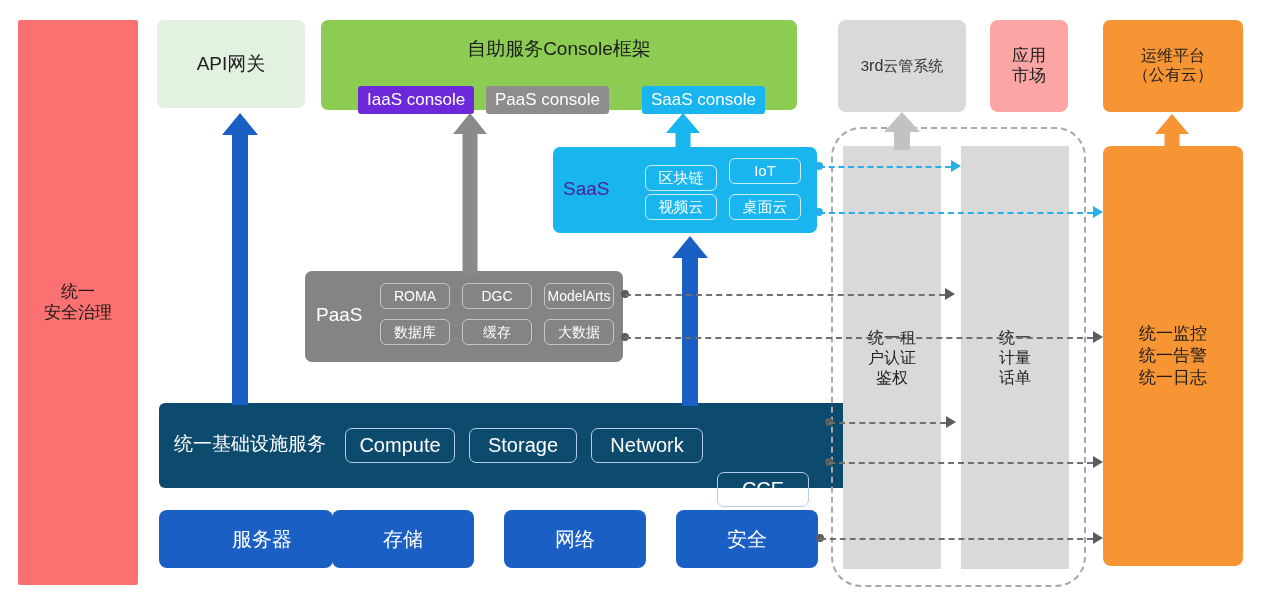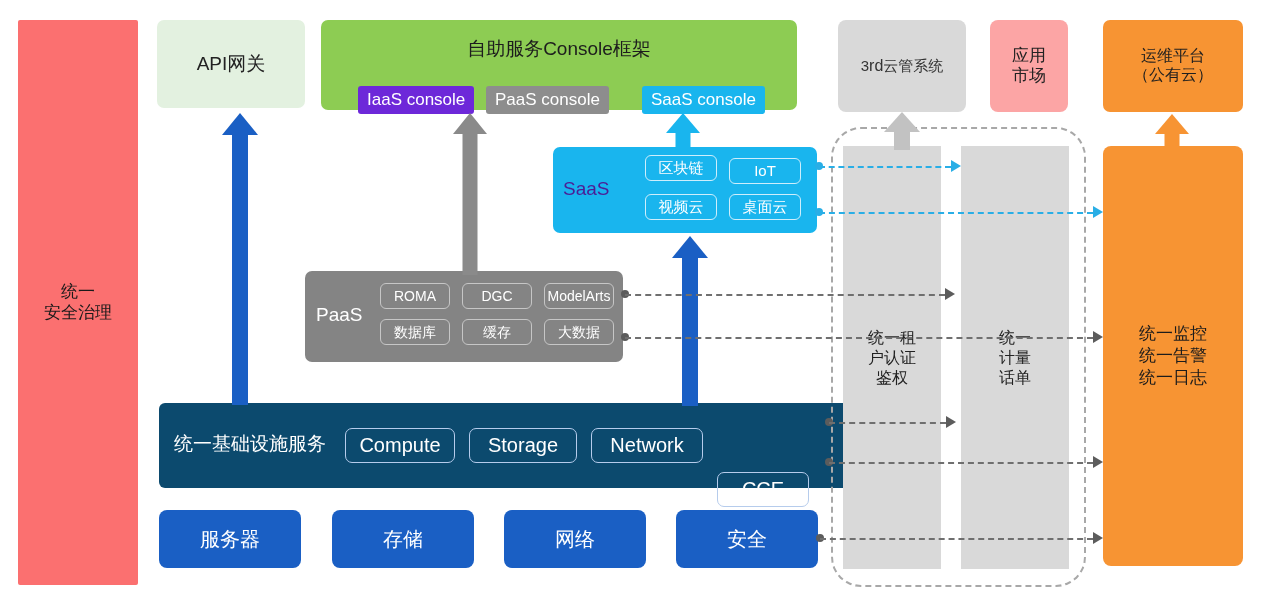--- a/index.html
+++ b/index.html
@@ -106,21 +106,21 @@
   }
   .saas-chip {
     position: absolute;
     width: 72px; height: 26px;
     border: 1.6px solid #cdeefc;
     border-radius: 6px;
     display: flex; align-items: center; justify-content: center;
     color: #ffffff; font-size: 15px;
     box-sizing: border-box;
   }
-  #saas-chip-0 { left: 92px;  top: 8px; }
+  #saas-chip-0 { left: 92px;  top: 18px; }
   #saas-chip-1 { left: 176px; top: 11px; }
   #saas-chip-2 { left: 92px;  top: 47px; }
   #saas-chip-3 { left: 176px; top: 47px; }
 
   
   #paas-box {
     left: 305px; top: 271px; width: 318px; height: 91px;
     background: #848484; border-radius: 7px;
     display: block;
   }
@@ -170,21 +170,21 @@
   #infra-chip-3 { left: 558px; width: 92px; margin-top: 44px; }
 
   
   .resource-box {
     position: absolute;
     top: 510px; height: 58px;
     background: #1a5fc4; color: #ffffff;
     font-size: 20px; border-radius: 8px;
     display: flex; align-items: center; justify-content: center;
   }
-  #resource-0 { left: 159px; width: 142px; }
+  #resource-0 { left: 159px; width: 142px; padding-left: 32px; }
   #resource-1 { left: 332px; width: 142px; }
   #resource-2 { left: 504px; width: 142px; }
   #resource-3 { left: 676px; width: 142px; }
 
   
   #shared-group-outline {
     position: absolute;
     left: 831px; top: 127px; width: 255px; height: 460px;
     border: 2.2px dashed #a8a8a8;
     border-radius: 30px;

